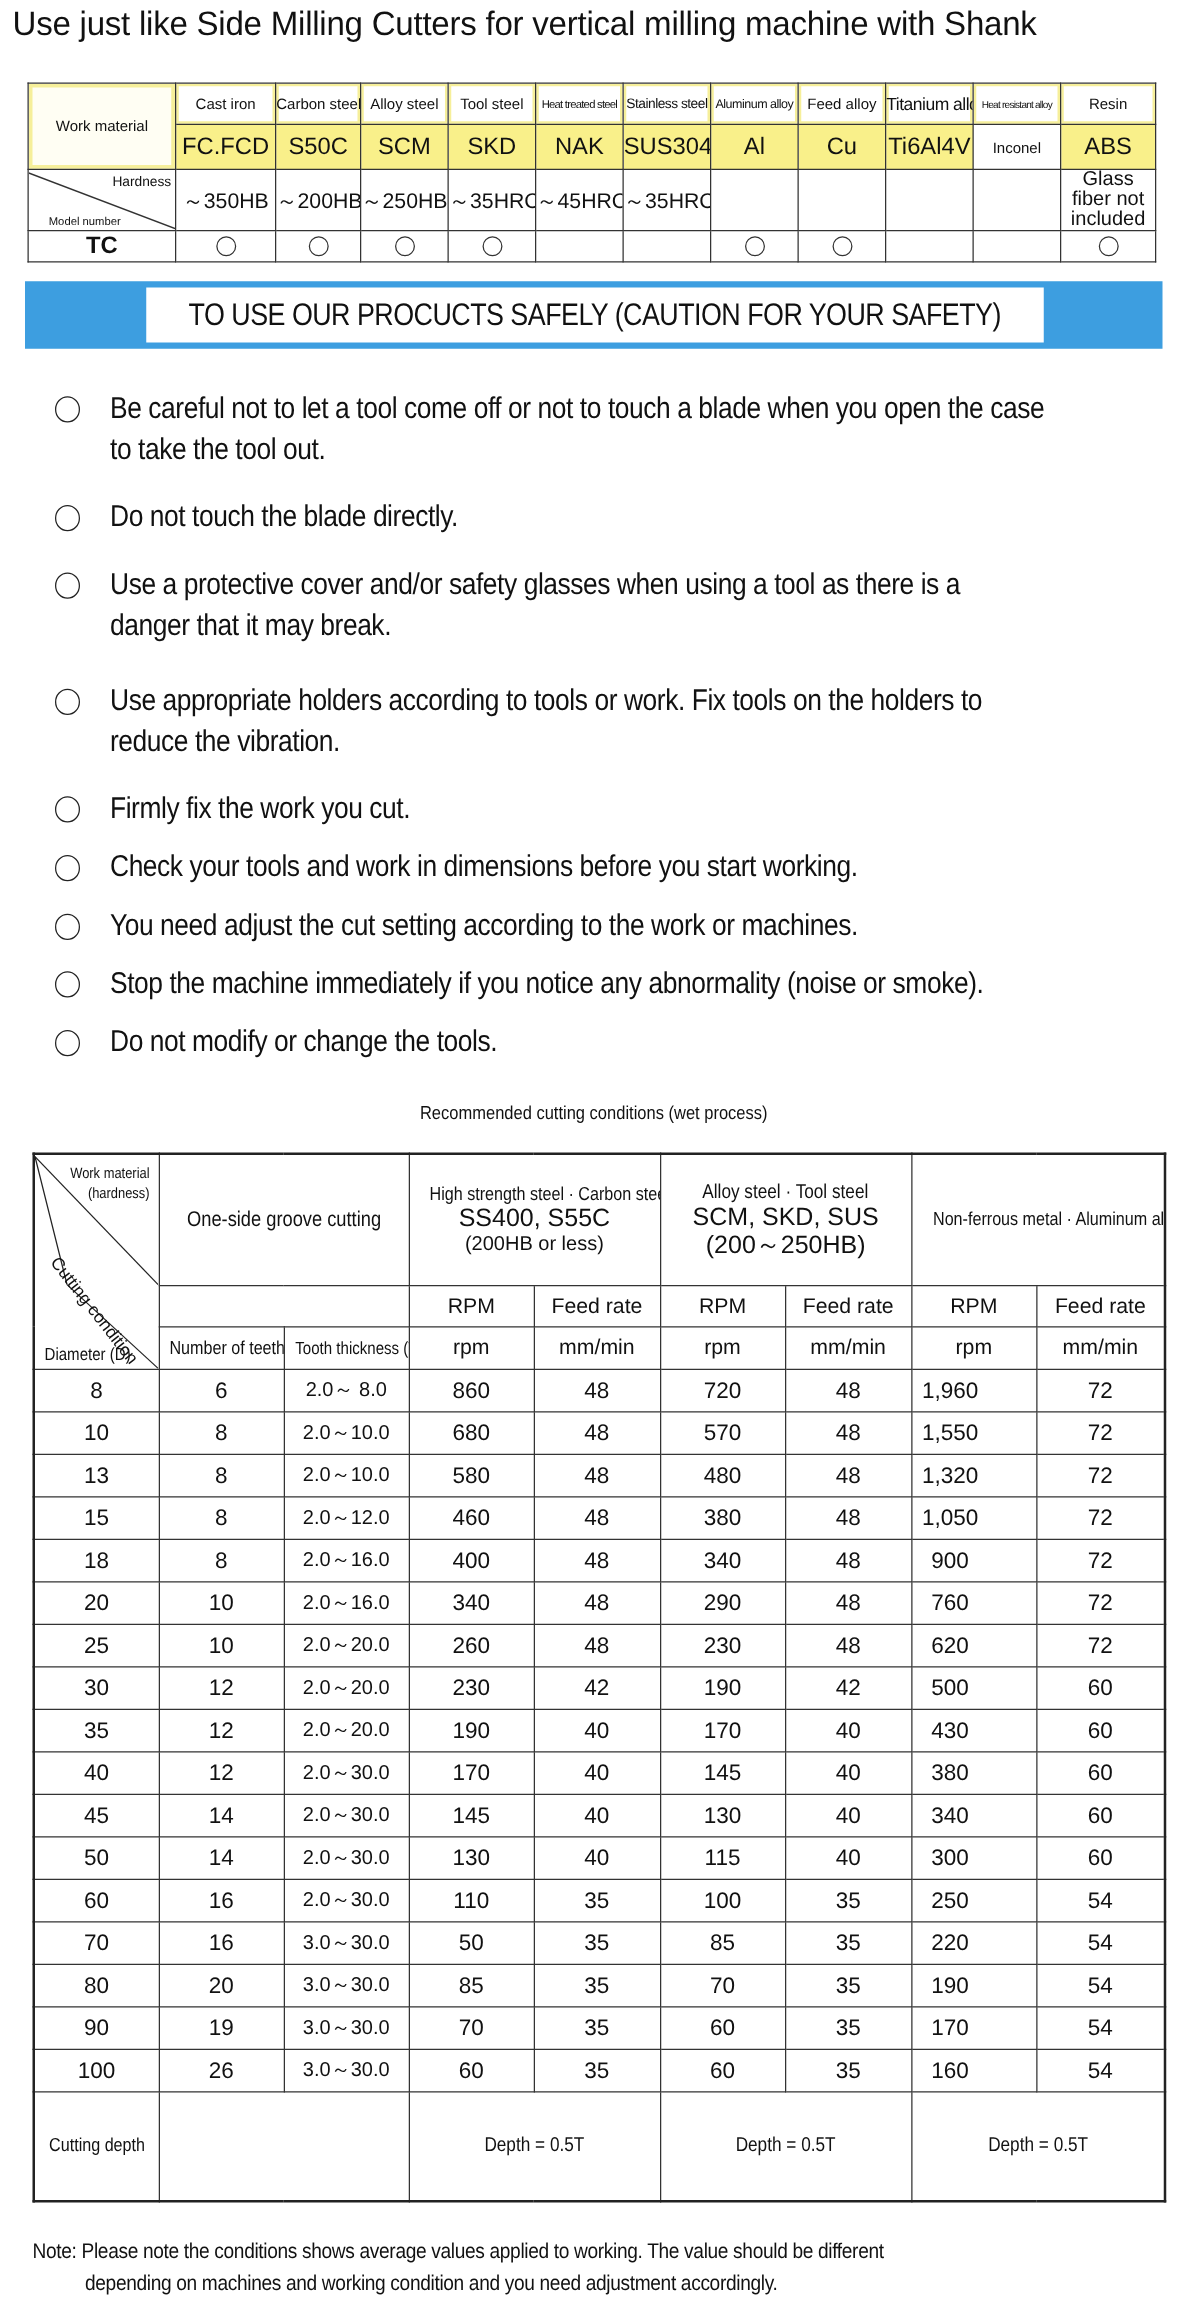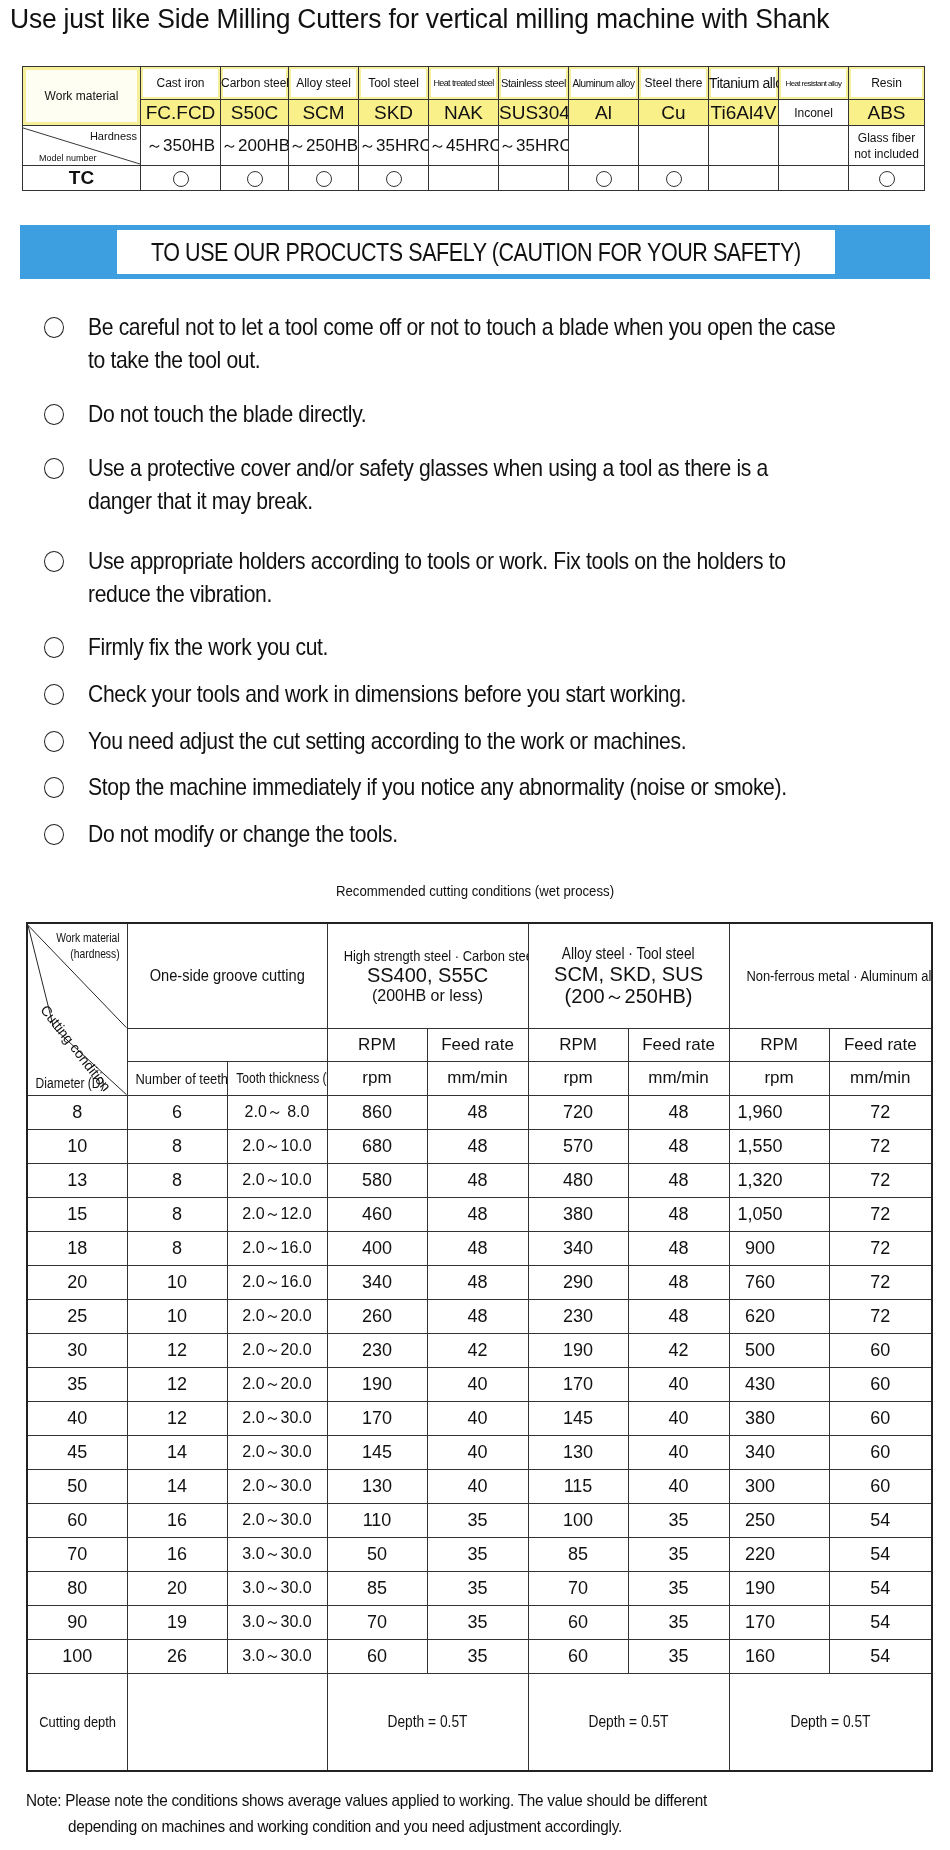--- a/index.html
+++ b/index.html
@@ -5,24 +5,24 @@
   * { box-sizing: border-box; margin: 0; padding: 0; }
   html, body { width: 950px; height: 1850px; background: #ffffff; overflow: hidden; }
   body { font-family: "Liberation Sans", "DejaVu Sans", sans-serif; color: #111; position: relative; }
 
   .title { position: absolute; left: 10px; top: 4px; font-size: 27px; letter-spacing: -0.2px; transform: scaleX(0.98); transform-origin: left; white-space: nowrap; color: #111; }
 
   
   table.mat { position: absolute; left: 22px; top: 66px; width: 902px; border-collapse: collapse; table-layout: fixed; }
   table.mat td { border: 1px solid #333; text-align: center; vertical-align: middle; padding: 0; overflow: hidden; white-space: nowrap; margin-top: 33px; }
   table.mat tr.r1 td { height: 33px; font-size: 12px; background: #fff; box-shadow: inset 0 0 0 2px #f6ef9a; }
-  table.mat tr.r2 td { height: 26px; font-size: 19px; background: #f9f08a; font-weight: 500; }
+  table.mat tr.r2 td { height: 36px; font-size: 19px; background: #f9f08a; font-weight: 500; }
   table.mat tr.r2 td.plain { background: #ffffff; font-size: 12px; }
   table.mat tr.r3 td { height: 40px; font-size: 17px; }
-  table.mat tr.r3 td.small { font-size: 12px; line-height: 16px; white-space: normal; }
+  table.mat tr.r3 td.small { font-size: 16px; line-height: 16px; white-space: normal; }
   table.mat tr.r4 td { height: 25px; }
   td.workmat { background: #fffef3 !important; box-shadow: inset 0 0 0 3px #f6ef9a !important; font-size: 12px !important; }
   td.diag { position: relative; }
   td.diag svg { position: absolute; left: 0; top: 0; width: 100%; height: 100%; }
   td.diag .hard { position: absolute; right: 3px; top: 4px; font-size: 11px; }
   td.diag .model { position: absolute; left: 16px; bottom: 2px; font-size: 9px; }
   td .circ { display: inline-block; width: 16px; height: 16px; border: 1px solid #333; border-radius: 50%; vertical-align: middle; }
   td.tc { font-size: 19px !important; font-weight: bold; }
 
   
@@ -41,21 +41,21 @@
   .rec-title span { display: inline-block; transform: scaleX(0.88); }
 
   
   table.cond { position: absolute; left: 26px; top: 922px; width: 905px; border-collapse: collapse; table-layout: fixed; }
   table.cond td { border: 1px solid #333; text-align: center; vertical-align: middle; padding: 0; white-space: nowrap; overflow: hidden; }
   table.cond { border: 2px solid #222; }
   table.cond tr.h1 td { height: 105px; }
   table.cond tr.h2 td { height: 33px; font-size: 17px; }
   table.cond tr.h3 td { height: 34px; font-size: 17px; }
   table.cond tr.d td { height: 34px; font-size: 18px; }
-  table.cond tr.depth td { height: 98px; font-size: 16px; }
+  table.cond tr.depth td { height: 88px; font-size: 16px; }
   .narrow { display: inline-block; transform: scaleX(0.86); }
   .grp-top { font-size: 15px; }
   .grp-mid { font-size: 20px; }
   .grp-low { font-size: 16px; }
   td.corner { position: relative; }
   td.corner svg { position: absolute; left: 0; top: 0; width: 100%; }
   td.corner .wm { position: absolute; right: 2px; top: 6px; font-size: 12px; text-align: right; line-height: 16px; }
   td.corner .cc { position: absolute; left: 22px; top: 78px; font-size: 14px; transform: rotate(52deg); transform-origin: left top; }
   td.corner .dia { position: absolute; left: 2px; bottom: 4px; font-size: 14px; }
   td.rpm-r { text-align: right; padding-right: 38px !important; }
@@ -87,21 +87,21 @@
   <tbody>
       <tr class="r1">
     <td rowspan="2" class="workmat">Work material</td>
     <td>Cast iron</td>
     <td>Carbon steel</td>
     <td>Alloy steel</td>
     <td>Tool steel</td>
     <td style="font-size:9px;letter-spacing:-0.6px">Heat treated steel</td>
     <td style="font-size:11px;letter-spacing:-0.4px">Stainless steel</td>
     <td style="font-size:10px;letter-spacing:-0.4px">Aluminum alloy</td>
-    <td>Steel there</td>
+    <td>Feed alloy</td>
     <td style="font-size:14px;letter-spacing:-0.4px">Titanium alloy</td>
     <td style="font-size:8px;letter-spacing:-0.6px">Heat resistant alloy</td>
     <td>Resin</td>
   </tr>
   <tr class="r2">
     <td>FC.FCD</td>
     <td>S50C</td>
     <td>SCM</td>
     <td>SKD</td>
     <td>NAK</td>

